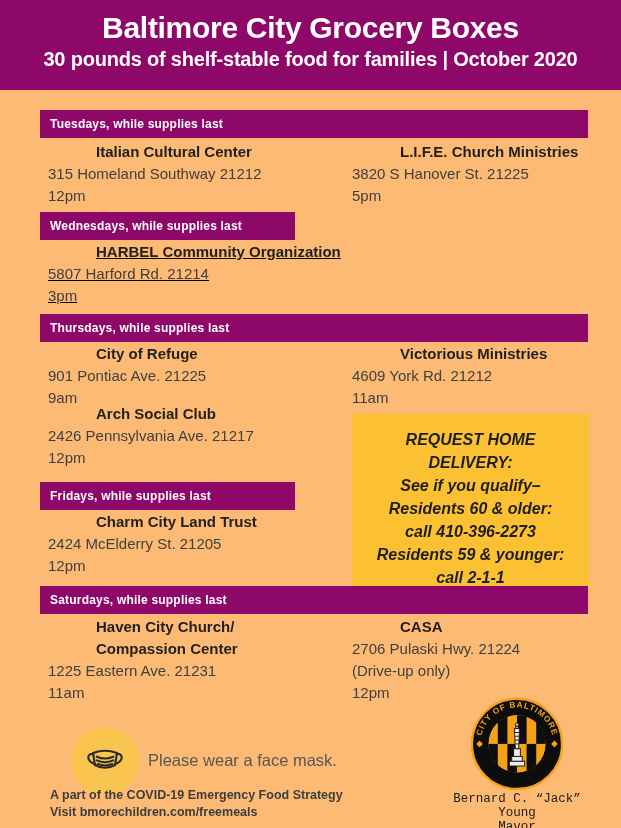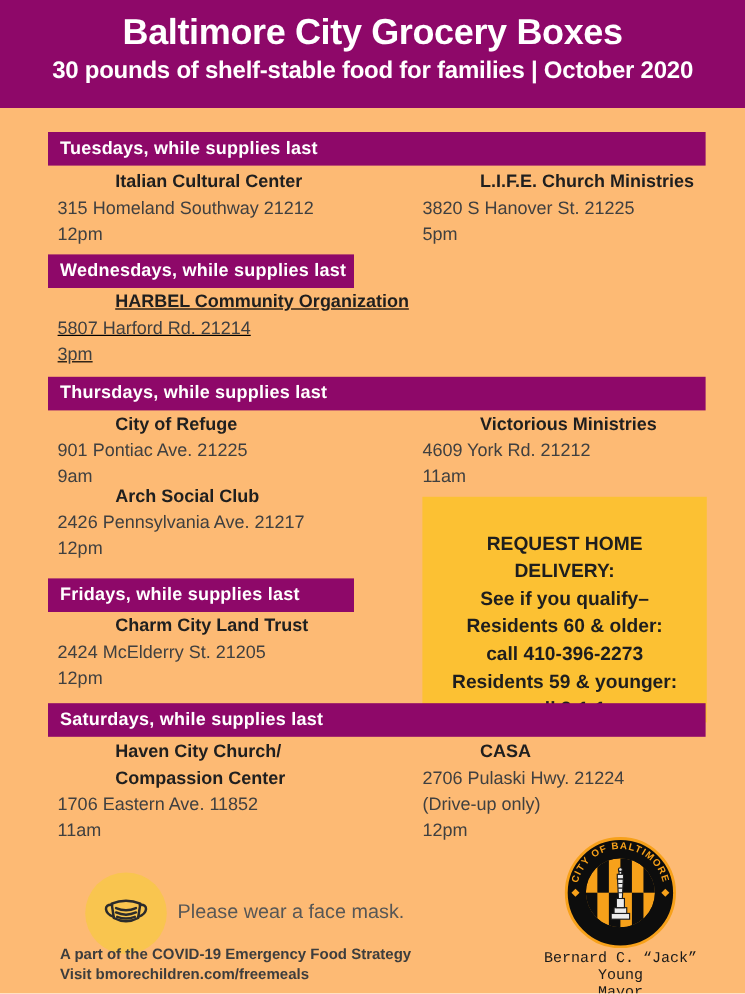--- a/index.html
+++ b/index.html
@@ -14,33 +14,33 @@
   }
   .header-title{
     padding-top:10px;font-size:30px;font-weight:bold;letter-spacing:-0.3px;line-height:36px;
   }
   .header-subtitle{
     font-size:20px;font-weight:bold;letter-spacing:-0.2px;line-height:26px;
   }
   
   .banner{
     position:absolute;left:40px;width:548px;height:28px;background:#8E0869;
-    color:#ffffff;font-size:15px;font-weight:bold;line-height:28px;
+    color:#ffffff;font-size:12px;font-weight:bold;line-height:28px;
     padding-left:10px;box-sizing:border-box;letter-spacing:0.2px;
   }
   .banner--narrow{width:255px;}
   
   .venue{position:absolute;font-size:15px;line-height:22px;}
   .venue-name{font-weight:bold;color:#1F1F1F;margin-left:48px;}
   .venue-line{color:#404040;}
   
   .delivery{
     position:absolute;left:352px;top:414px;width:237px;height:188px;
     background:#FCC133;color:#1E1E1E;font-weight:bold;font-size:16px;
-    line-height:23px;text-align:center;box-sizing:border-box;padding-top:28px;
+    line-height:23px;text-align:center;box-sizing:border-box;padding-top:14px;font-style:italic;
   }
   
   .mask-circle{
     position:absolute;left:71px;top:727px;width:68px;height:68px;border-radius:50%;
     background:#F9C54F;display:flex;align-items:center;justify-content:center;
   }
   .mask-note{
     position:absolute;left:148px;top:751px;font-size:16.5px;color:#575756;
   }
   .footer-line1{position:absolute;left:50px;top:788px;font-size:12.5px;font-weight:bold;color:#3D3D3D;}
@@ -112,21 +112,21 @@
   <div class="venue" style="left:48px;top:511px;">
     <div class="venue-name">Charm City Land Trust</div>
     <div class="venue-line">2424 McElderry St. 21205</div>
     <div class="venue-line">12pm</div>
   </div>
 
   <div class="banner" style="top:586px;">Saturdays, while supplies last</div>
   <div class="venue" style="left:48px;top:616px;">
     <div class="venue-name">Haven City Church/</div>
     <div class="venue-name">Compassion Center</div>
-    <div class="venue-line">1706 Eastern Ave. 11852</div>
+    <div class="venue-line">1225 Eastern Ave. 21231</div>
     <div class="venue-line">11am</div>
   </div>
   <div class="venue" style="left:352px;top:616px;">
     <div class="venue-name">CASA</div>
     <div class="venue-line">2706 Pulaski Hwy. 21224</div>
     <div class="venue-line">(Drive-up only)</div>
     <div class="venue-line">12pm</div>
   </div>
 
   <div class="mask-circle">

